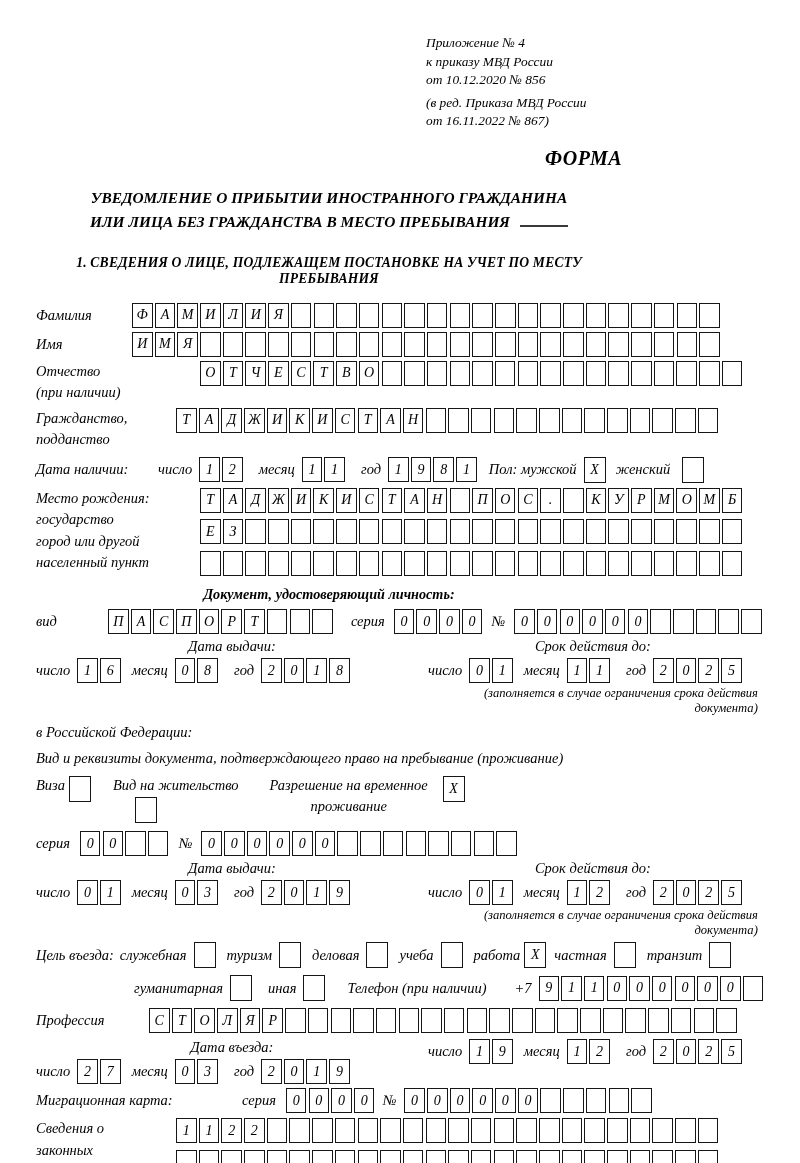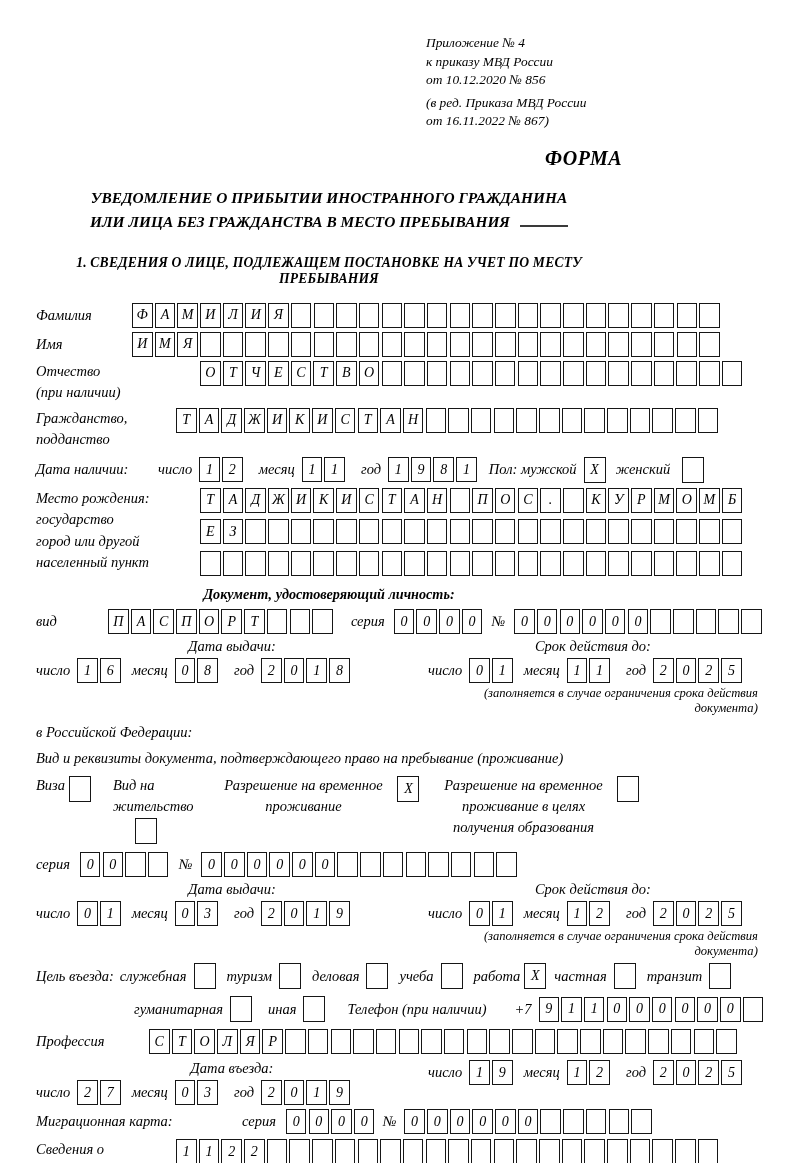--- a/index.html
+++ b/index.html
@@ -450,26 +450,20 @@
       <span class="cbx" style="margin-left:22px;">
           <span class="box"></span>
         </span>
     </span>
     <span class="opt" style="margin-right:18px;">
       <span class="otxt ctr" style="width:172px;">Разрешение на временное проживание</span>
       <span class="cbx">
           <span class="box">X</span>
         </span>
     </span>
-    <span class="opt">
-      <span class="otxt ctr" style="width:172px;">Разрешение на временное проживание в целях получения образования</span>
-      <span class="cbx">
-          <span class="box"></span>
-        </span>
-    </span>
   </div>
 
   <div class="row" style="margin-top:2px;">
     <span class="lbl" style="margin-right:10px;">серия</span>
     <span class="boxes">
         <span class="box">0</span>
         <span class="box">0</span>
         <span class="box"></span>
         <span class="box"></span>
       </span>

